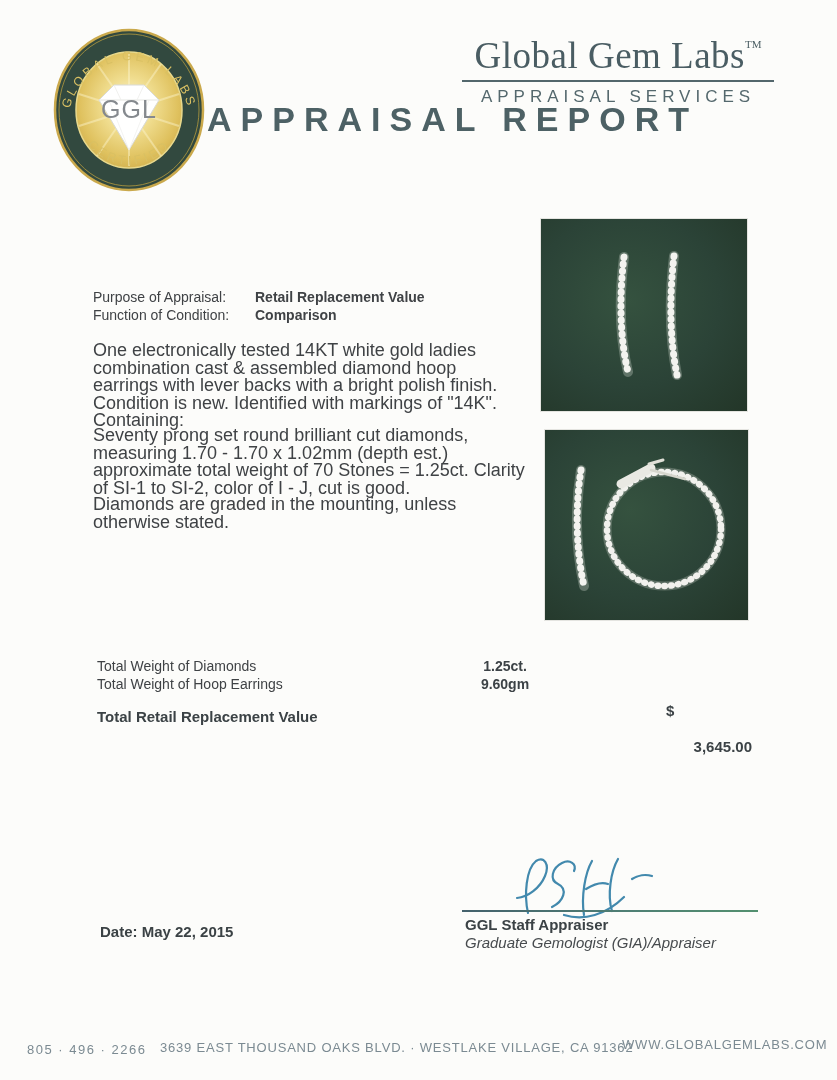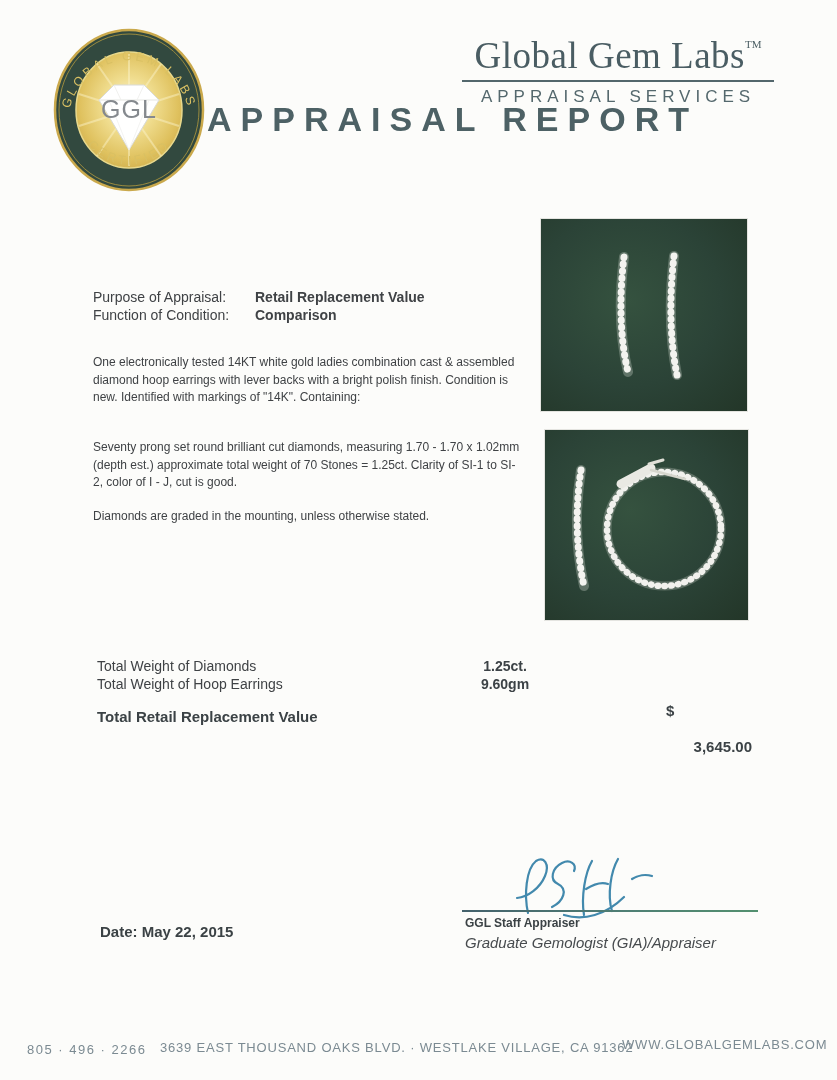--- a/index.html
+++ b/index.html
@@ -43,21 +43,21 @@
   }
   .photo-1 { left:541px; top:219px; width:206px; height:192px; }
   .photo-2 { left:545px; top:430px; width:203px; height:190px; }
   .photo svg { width:100%; height:100%; display:block; }
 
   
   .meta { position:absolute; left:93px; top:288px; font-size:14px; line-height:18px; }
   .meta-row { display:flex; }
   .meta-label { width:162px; }
   .meta-value { font-weight:700; }
-  .para { position:absolute; left:93px; width:432px; font-size:12px; line-height:17.5px;margin-top:12px; }
+  .para { position:absolute; left:93px; width:432px; font-size:18px; line-height:17.5px; }
   .para-1 { top:342px; }
   .para-2 { top:427px; }
   .para-3 { top:496px; }
 
   
   .totals { position:absolute; left:97px; top:658px; width:560px; font-size:14px; line-height:17.5px; }
   .totals-row { display:flex; }
   .totals-label { flex:0 0 348px; }
   .totals-value { width:120px; text-align:center; font-weight:700; color:#3c4246; }
   .grand-total-label {
@@ -73,21 +73,21 @@
     font-size:15px; font-weight:700; color:#3b4245;margin-top:36px;
   }
 
   
   .date-line { position:absolute; left:100px; top:923px; font-size:15px; font-weight:700; color:#3b4245; }
   .signature-svg { position:absolute; left:500px; top:853px; width:170px; height:66px; }
   .sig-rule {
     position:absolute; left:462px; top:910px; width:296px; height:2px;
     background:linear-gradient(90deg,#44616c 0%, #4f7f74 55%, #53906f 100%);
   }
-  .signer-title { position:absolute; left:465px; top:916px; font-size:12px; font-weight:700; color:#3b4245; }
+  .signer-title { position:absolute; left:465px; top:916px; font-size:15px; font-weight:700; color:#3b4245; }
   .signer-credentials { position:absolute; left:465px; top:934px; font-size:15px; font-style:italic; color:#474b4e; }
 
   
   .footer-phone {
     position:absolute; left:27px; top:1042px;
     font-size:13px; color:#7b8a92; letter-spacing:1.5px;
   }
   .footer-address {
     position:absolute; left:160px; top:1040px;
     font-size:13px; color:#7b8a92; letter-spacing:0.8px;

